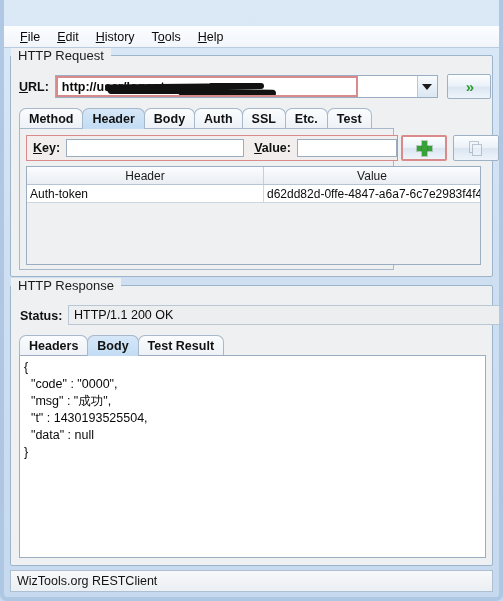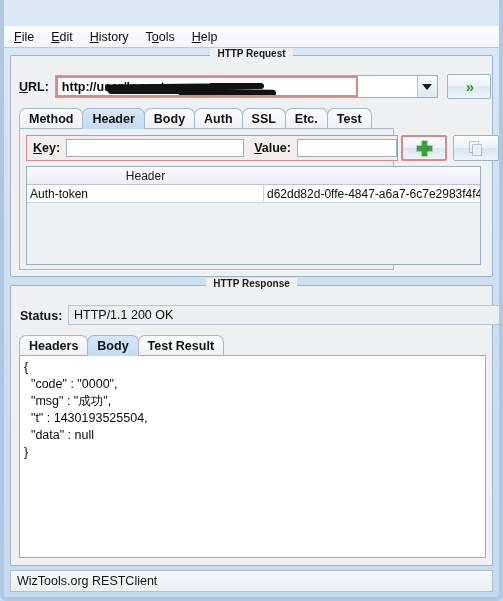--- a/index.html
+++ b/index.html
@@ -102,21 +102,21 @@
   
   .menubar {
     position: absolute;
     left: 4px; top: 26px;
     width: 495px; height: 22px;
     background: linear-gradient(to bottom, #fcfdff 0%, #f1f5fa 100%);
     border-bottom: 1px solid #b9ccdf;
     box-sizing: border-box;
     display: flex;
     align-items: center;
-    padding-left: 2px;
+    padding-left: 8px;
   }
   .menu-item {
     font-size: 12.5px;
     color: #0b0b0b;
     padding: 2px 9px 2px 8px;
     cursor: default;
     white-space: nowrap;
   }
   .menu-item u { text-decoration: underline; }
 
@@ -125,23 +125,23 @@
     position: absolute;
     box-sizing: border-box;
     border: 1px solid #9db4cb;
     background: #eef0f2;
     border-radius: 2px;
   }
   .panel-legend {
     position: absolute;
     top: -8px;
     left: 0; right: 0;
-    text-align: center;
-    font-size: 10px;
-    font-weight: bold;
+    text-align: left;
+    font-size: 13px;
+    font-weight: normal;
     color: #1a1a1a;
     pointer-events: none;
   }
   .panel-legend span {
     background: #eef0f2;
     padding: 0 7px;
   }
 
   
   #request-panel {
@@ -495,20 +495,21 @@
       <div class="icon-btn" style="left:381px; top:6px; border:2px solid #d98b8b;">
         <div class="plus-icon"></div>
       </div>
       <div class="icon-btn" style="left:433px; top:6px;">
         <div class="copy-icon"></div>
       </div>
 
       <div class="tbl" style="left:6px; top:37px; width:455px; height:99px;">
         <div class="tbl-head">
           <div class="th" style="width:237px;">Header</div>
+          <div class="th" style="width:216px;">Value</div>
         </div>
         <div class="tbl-row">
           <div class="td" style="width:237px;">Auth-token</div>
           <div class="td" style="width:216px;">d62dd82d-0ffe-4847-a6a7-6c7e2983f4f4</div>
         </div>
         <div class="tbl-empty"></div>
       </div>
     </div>
   </div>
 

